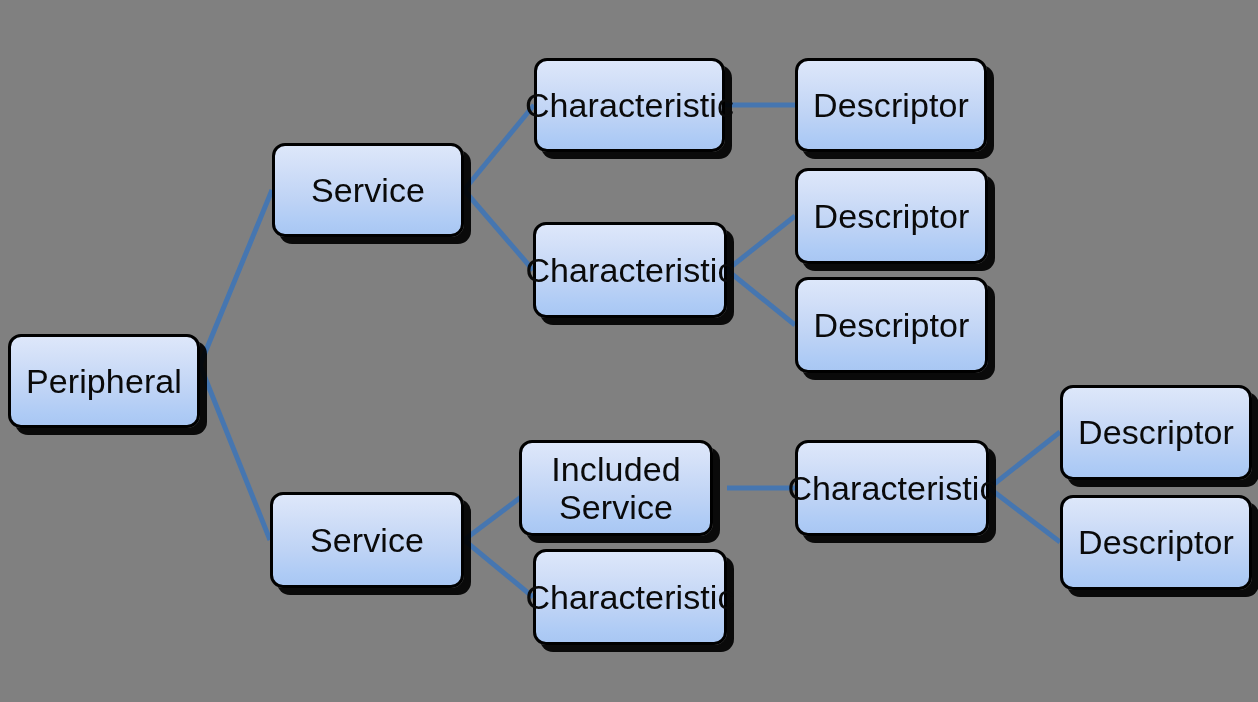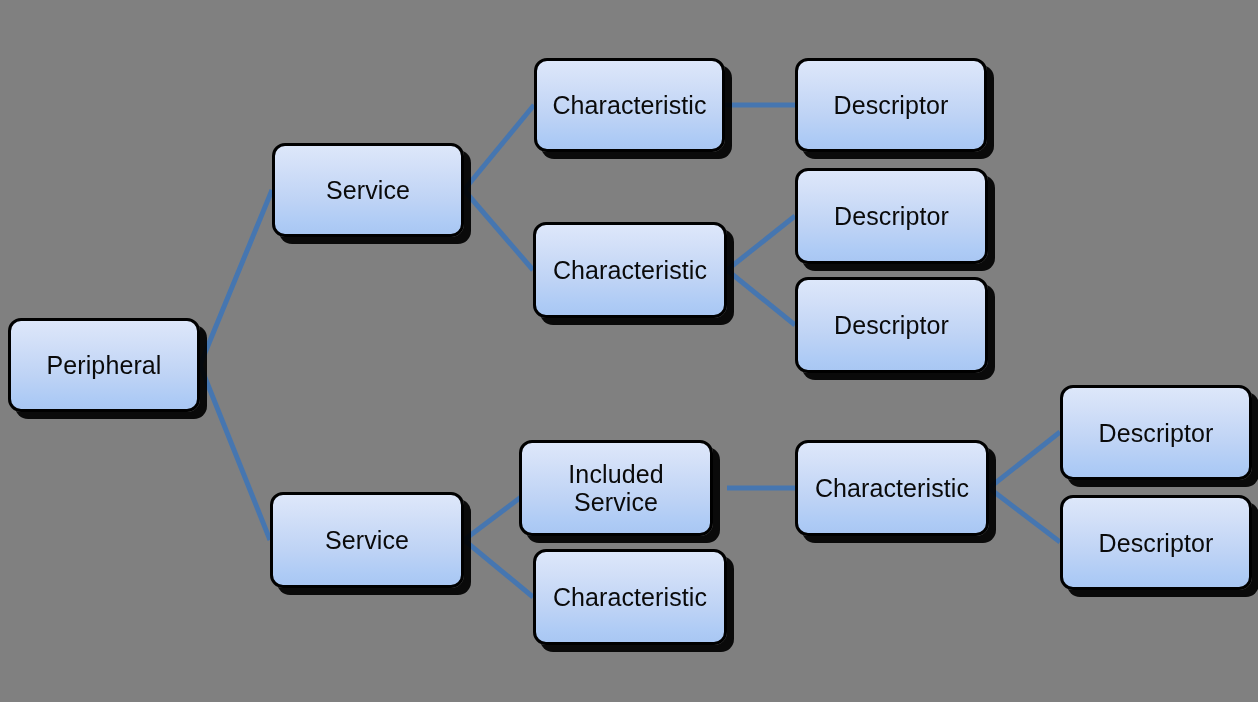--- a/index.html
+++ b/index.html
@@ -36,21 +36,21 @@
     box-sizing: border-box;
     display: flex;
     align-items: center;
     justify-content: center;
     text-align: center;
     border: 3px solid #000000;
     border-radius: 13px;
     background: linear-gradient(to bottom, #dde7fa 0%, #d3e0f8 22%, #bed3f5 62%, #aecbf5 88%, #a9c7f3 100%);
     box-shadow: 7px 7px 0px 0px rgba(0,0,0,0.92);
     color: #0a0a0a;
-    font-size: 25px;
+    font-size: 34px;
     font-weight: 400;
     line-height: 1.12;
     letter-spacing: 0.1px;
     white-space: pre-line;
     user-select: none;
   }
 </style>
 </head>
 <body>
 
@@ -65,21 +65,21 @@
       <line x1="727" y1="270" x2="795" y2="216" stroke="#4676b0" stroke-width="5" stroke-linecap="butt"></line>
       <line x1="727" y1="270" x2="795" y2="325" stroke="#4676b0" stroke-width="5" stroke-linecap="butt"></line>
       <line x1="464" y1="540" x2="533" y2="488" stroke="#4676b0" stroke-width="5" stroke-linecap="butt"></line>
       <line x1="464" y1="540" x2="533" y2="597" stroke="#4676b0" stroke-width="5" stroke-linecap="butt"></line>
       <line x1="727" y1="488" x2="795" y2="488" stroke="#4676b0" stroke-width="5" stroke-linecap="butt"></line>
       <line x1="989" y1="488" x2="1060" y2="432" stroke="#4676b0" stroke-width="5" stroke-linecap="butt"></line>
       <line x1="989" y1="488" x2="1060" y2="542" stroke="#4676b0" stroke-width="5" stroke-linecap="butt"></line>
     </svg>
 
   <div id="node-layer">
-      <div class="node" style="left: 8px; top: 318px; width: 192px; height: 94px;">Peripheral</div>
+      <div class="node" style="left: 8px; top: 334px; width: 192px; height: 94px;">Peripheral</div>
       <div class="node" style="left: 272px; top: 143px; width: 192px; height: 94px;">Service</div>
       <div class="node" style="left: 270px; top: 492px; width: 194px; height: 96px;">Service</div>
       <div class="node" style="left: 534px; top: 58px; width: 191px; height: 94px;">Characteristic</div>
       <div class="node" style="left: 533px; top: 222px; width: 194px; height: 96px;">Characteristic</div>
       <div class="node" style="left: 519px; top: 440px; width: 194px; height: 96px;">Included
 Service</div>
       <div class="node" style="left: 533px; top: 549px; width: 194px; height: 96px;">Characteristic</div>
       <div class="node" style="left: 795px; top: 440px; width: 194px; height: 96px;">Characteristic</div>
       <div class="node" style="left: 795px; top: 58px; width: 192px; height: 94px;">Descriptor</div>
       <div class="node" style="left: 795px; top: 168px; width: 193px; height: 96px;">Descriptor</div>

